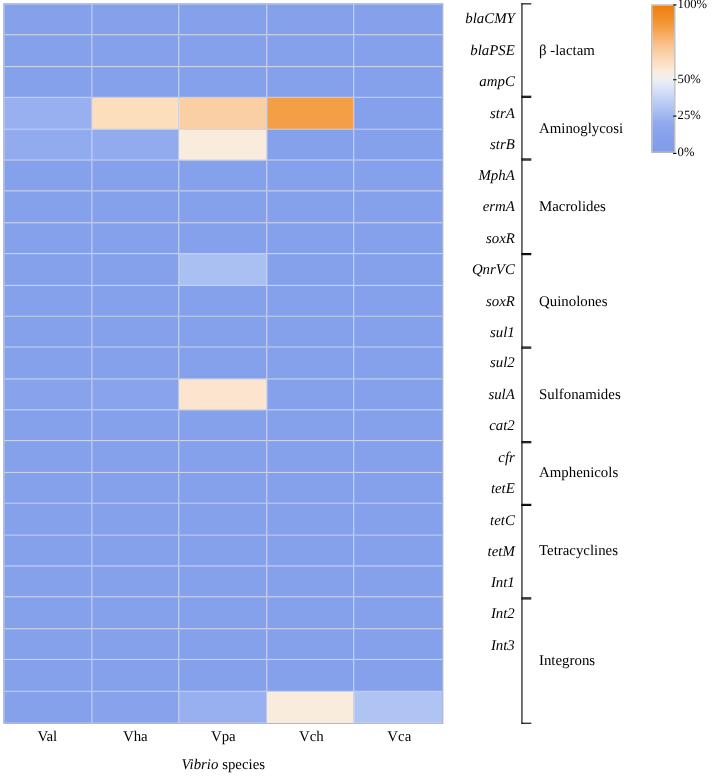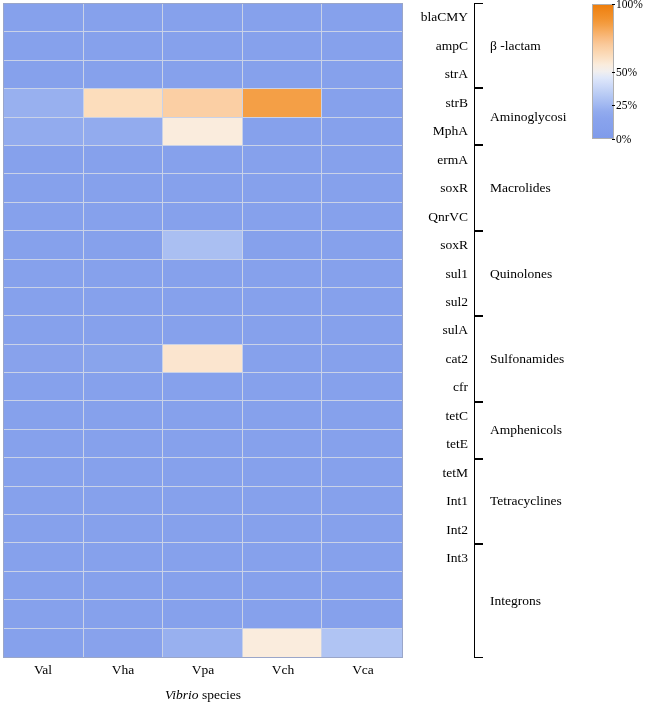--- a/index.html
+++ b/index.html
@@ -47,20 +47,21 @@
     left: 404px;
     top: 3px;
     width: 68px;
     height: 655px;
     display: grid;
   }
   .rowlabel {
     display: flex;
     align-items: center;
     justify-content: flex-end;
+    font-style: italic;
     font-size: 13.5px;
     padding-right: 4px;
     white-space: nowrap;
   }
 
   
   #groups {
     position: absolute;
     left: 474px;
     top: 3px;
@@ -266,35 +267,36 @@
       <div class="cell lastcol" style="background: rgb(134, 161, 236);"></div>
       <div class="cell lastrow" style="background: rgb(134, 161, 236);"></div>
       <div class="cell lastrow" style="background: rgb(136, 162, 236);"></div>
       <div class="cell lastrow" style="background: rgb(152, 176, 239);"></div>
       <div class="cell lastrow" style="background: rgb(250, 236, 221);"></div>
       <div class="cell lastcol lastrow" style="background: rgb(176, 196, 243);"></div>
     </div>
 
   <div id="rowlabels" style="grid-template-rows: repeat(23, 1fr);">
       <div class="rowlabel">blaCMY</div>
+      <div class="rowlabel">blaPSE</div>
       <div class="rowlabel">ampC</div>
       <div class="rowlabel">strA</div>
       <div class="rowlabel">strB</div>
       <div class="rowlabel">MphA</div>
       <div class="rowlabel">ermA</div>
       <div class="rowlabel">soxR</div>
       <div class="rowlabel">QnrVC</div>
       <div class="rowlabel">soxR</div>
       <div class="rowlabel">sul1</div>
       <div class="rowlabel">sul2</div>
       <div class="rowlabel">sulA</div>
       <div class="rowlabel">cat2</div>
       <div class="rowlabel">cfr</div>
+      <div class="rowlabel">tetE</div>
       <div class="rowlabel">tetC</div>
-      <div class="rowlabel">tetE</div>
       <div class="rowlabel">tetM</div>
       <div class="rowlabel">Int1</div>
       <div class="rowlabel">Int2</div>
       <div class="rowlabel">Int3</div>
     </div>
 
   <div id="groups">
       <div class="group" style="top: 0px; height: 85.4348px;">
         <div class="bracket"></div>
         <div class="grouplabel">β -lactam</div>

